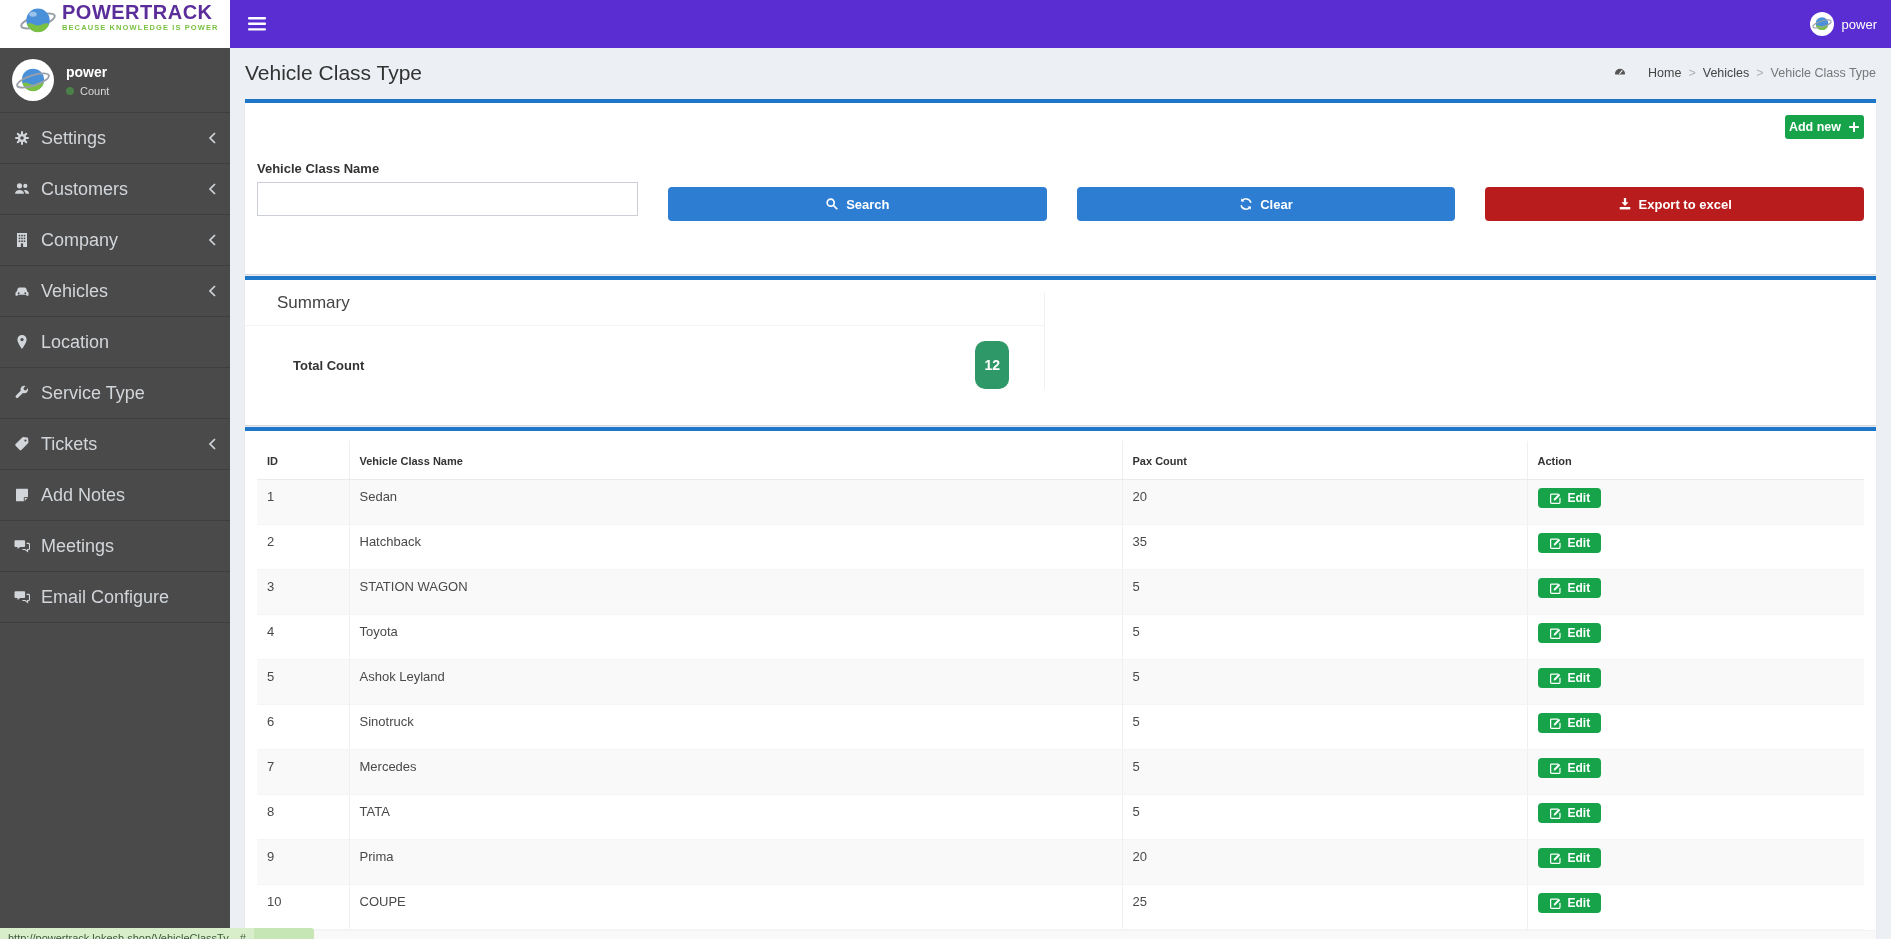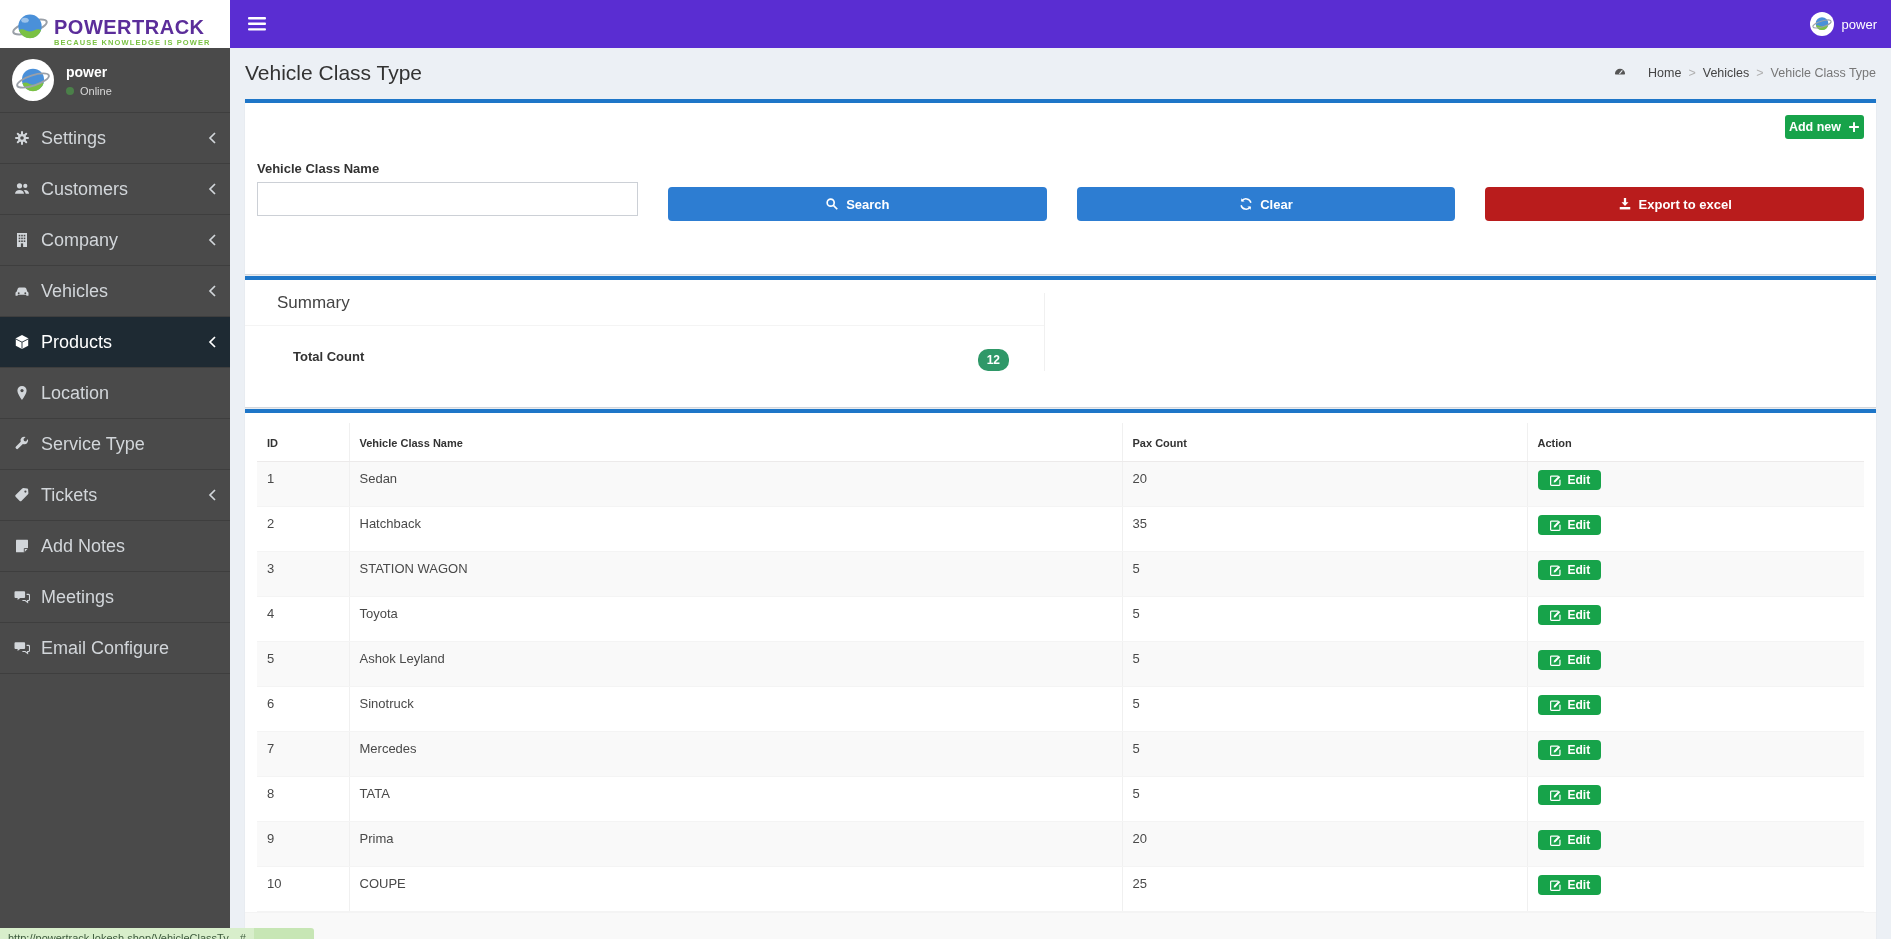--- a/index.html
+++ b/index.html
@@ -1,21 +1,21 @@
 <!DOCTYPE html>
 <html><head>
 <meta charset="utf-8">
 <style>
   * { margin:0; padding:0; box-sizing:border-box; }
   html,body { width:1891px; height:939px; overflow:hidden; background:#ecf0f5;
     font-family:"Liberation Sans","DejaVu Sans",sans-serif; }
 
   
   .topbar { position:fixed; top:0; left:0; right:0; height:48px; z-index:30; display:flex; }
-  .logo-area { width:230px; height:48px; background:#ffffff; display:flex; align-items:flex-end; padding:2px 8px 2px 10px; }
+  .logo-area { width:230px; height:48px; background:#ffffff; display:flex; align-items:flex-start; padding:2px 8px 2px 18px; }
   .logo-text { line-height:1; margin-left:4px; }
   .logo-name { font-size:20px; font-weight:bold; letter-spacing:.5px; color:#5b2d9a; }
   .logo-tagline { font-size:7.5px; font-weight:bold; letter-spacing:1.1px; color:#7ac143; margin-top:2px; text-align:center; }
   .topbar-main { flex:1; background:#5a2dd2; display:flex; align-items:center; }
   .hamburger { background:none; border:none; cursor:pointer; padding:15px 18px; display:flex; }
   .topbar-spacer { flex:1; }
   .topbar-user { display:flex; align-items:center; gap:8px; padding:0 14px; height:48px; cursor:pointer; }
   .topbar-user .avatar { width:24px; height:24px; }
   .topbar-user-name { color:#fff; font-size:13px; }
   .avatar { background:#fff; border-radius:50%; display:inline-flex; align-items:center; justify-content:center; overflow:hidden; }
@@ -65,21 +65,21 @@
   .btn-blue { background:#2d7dd2; }
   .btn-green-dark { background:#b91c1c; }
 
   
   .box-summary-body { padding:13px 0 36px 0; }
   .summary-inner { width:800px; border-right:1px solid #f0f0f0; }
   .summary-title { font-size:17px; font-weight:normal; color:#444; padding-left:32px; }
   .summary-divider { border-top:1px solid #f4f4f4; margin-top:12px; }
   .summary-row { display:flex; align-items:center; justify-content:space-between; margin-top:15px; padding:0 35px 0 48px; }
   .summary-label { font-size:13px; font-weight:bold; color:#333; }
-  .count-badge { background:#2f9868; color:#fff; font-size:12px; font-weight:bold; padding:4px 9px; border-radius:10px;margin-top:8px; }
+  .count-badge { background:#2f9868; color:#fff; font-size:14px; font-weight:bold; padding:16px 9px; border-radius:10px; }
 
   
   .box-table-body { padding:10px 12px 0 12px; }
   table.data-table { width:100%; border-collapse:collapse; font-size:13px; color:#494949; }
   .data-table th { text-align:left; font-size:11px; color:#333; padding:14px 10px 12px 10px;
     border-bottom:1px solid #eceaea; border-right:1px solid #f0f0f0; }
   .data-table th:last-child, .data-table td:last-child { border-right:none; }
   .data-table td { padding:9px 10px 20px 10px; border-bottom:1px solid #f4f4f4; border-right:1px solid #f0f0f0; vertical-align:top; }
   .data-table tbody tr:nth-child(odd) { background:#f9f9f9; }
   .data-table td.td-action { padding:8px 10px; }
@@ -140,21 +140,21 @@
         <svg viewBox="0 0 48 44" width="38" height="35">
           <circle cx="24" cy="21" r="14" fill="#4a90d9"></circle>
           <path d="M10.6 25.5a14 14 0 0026.8 0c-5.5-2.8-9 2-13.4 2s-7.9-4.8-13.4-2z" fill="#7ac143"></path>
           <ellipse cx="24" cy="22" rx="21" ry="6.5" fill="none" stroke="#9aa0a8" stroke-width="2.4" transform="rotate(-18 24 22)"></ellipse>
         </svg>
       </span>
     <span>
       <div class="user-name">power</div>
       <div class="user-status">
         <span class="online-dot"></span>
-        <span class="user-status-label">Online</span>
+        <span class="user-status-label">Count</span>
       </div>
     </span>
   </div>
   <nav class="side-nav">
   <a class="side-item">
     <span class="side-icon">
           <svg viewBox="0 0 16 16">
             <g fill="currentColor">
               <rect x="7" y="1" width="2" height="14" rx="1"></rect>
               <rect x="7" y="1" width="2" height="14" rx="1" transform="rotate(45 8 8)"></rect>
@@ -225,34 +225,20 @@
           </svg>
         </span>
     <span class="side-label">Vehicles</span>
     <span class="side-chevron">
           <svg viewBox="0 0 10 12">
             <path d="M8 1L3 6l5 5" fill="none" stroke="currentColor" stroke-width="1.7"></path>
           </svg>
         </span>
   </a>
 
-  <a class="side-item active">
-    <span class="side-icon">
-          <svg viewBox="0 0 16 16">
-            <path d="M8 1l6.2 3.2v7.6L8 15l-6.2-3.2V4.2z" fill="currentColor"></path>
-            <path d="M8 8.2v6.4M8 8.2l6-3.1M8 8.2l-6-3.1" stroke="#1e2a33" stroke-width=".9" fill="none"></path>
-          </svg>
-        </span>
-    <span class="side-label">Products</span>
-    <span class="side-chevron">
-          <svg viewBox="0 0 10 12">
-            <path d="M8 1L3 6l5 5" fill="none" stroke="currentColor" stroke-width="1.7"></path>
-          </svg>
-        </span>
-  </a>
 
   <a class="side-item">
     <span class="side-icon">
           <svg viewBox="0 0 16 16">
             <path d="M8 1a4.6 4.6 0 014.6 4.6C12.6 9.2 8 15 8 15S3.4 9.2 3.4 5.6A4.6 4.6 0 018 1z" fill="currentColor"></path>
             <circle cx="8" cy="5.6" r="1.6" fill="#4a4a4a"></circle>
           </svg>
         </span>
     <span class="side-label">Location</span>
     <span class="side-chevron" style="visibility: hidden;">

